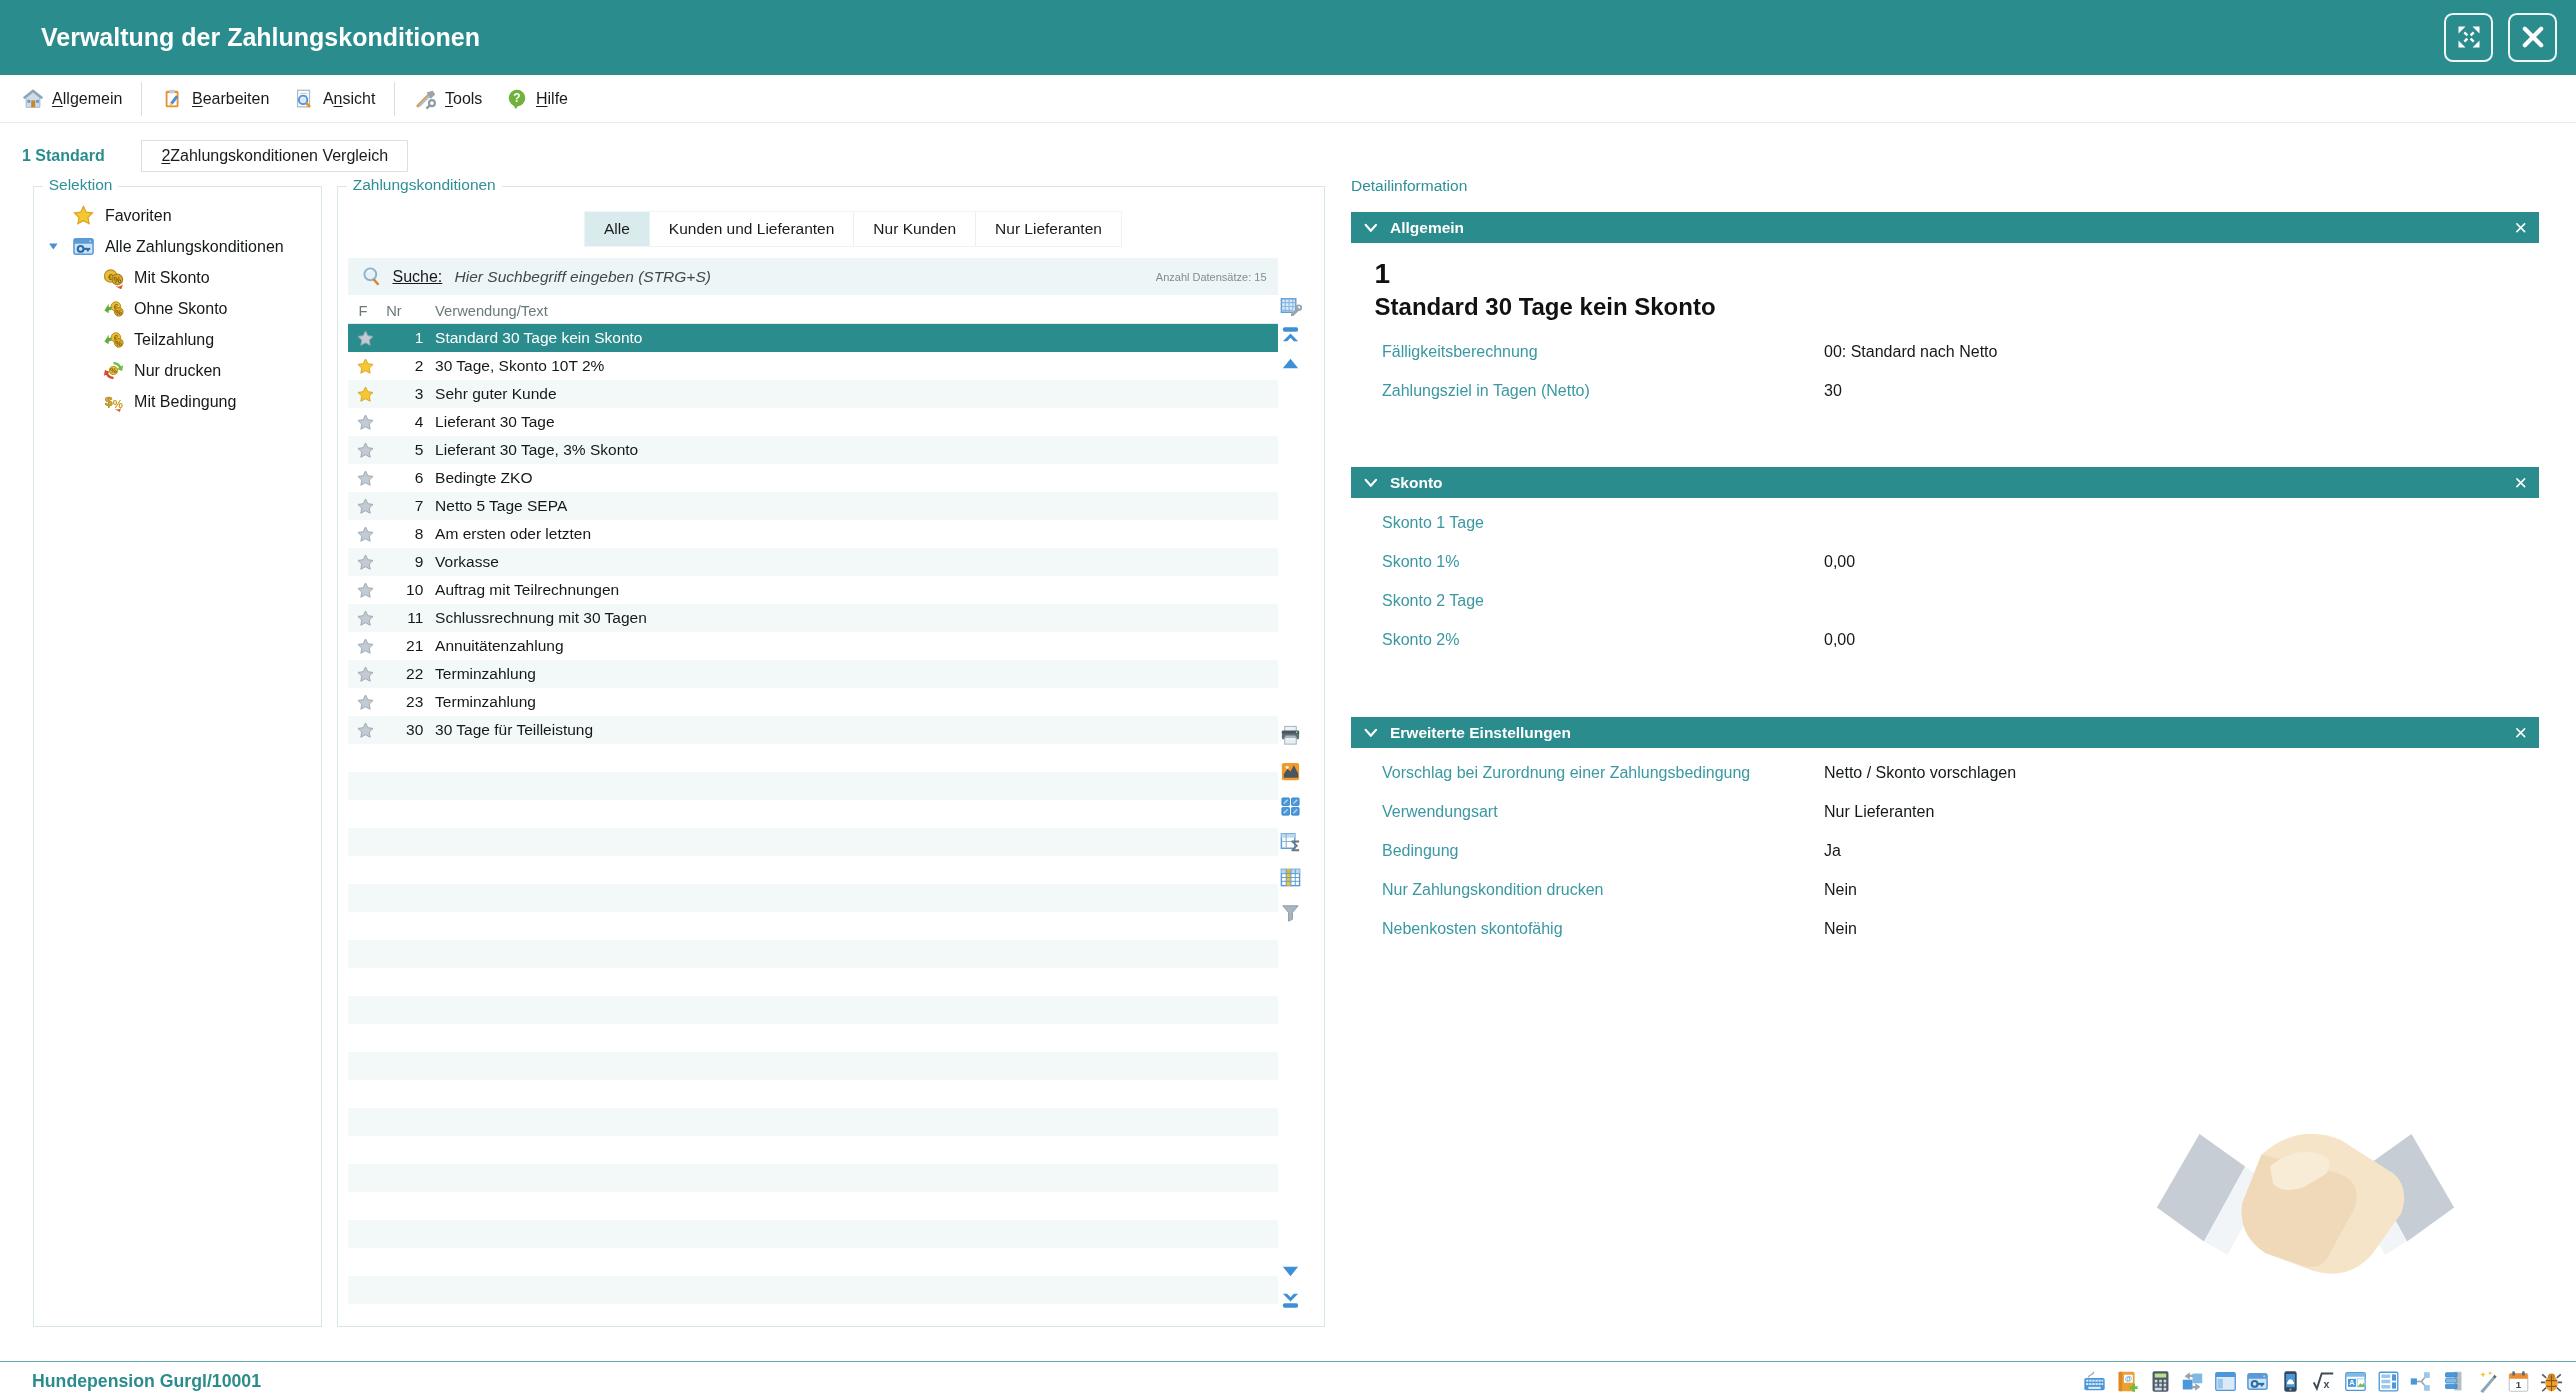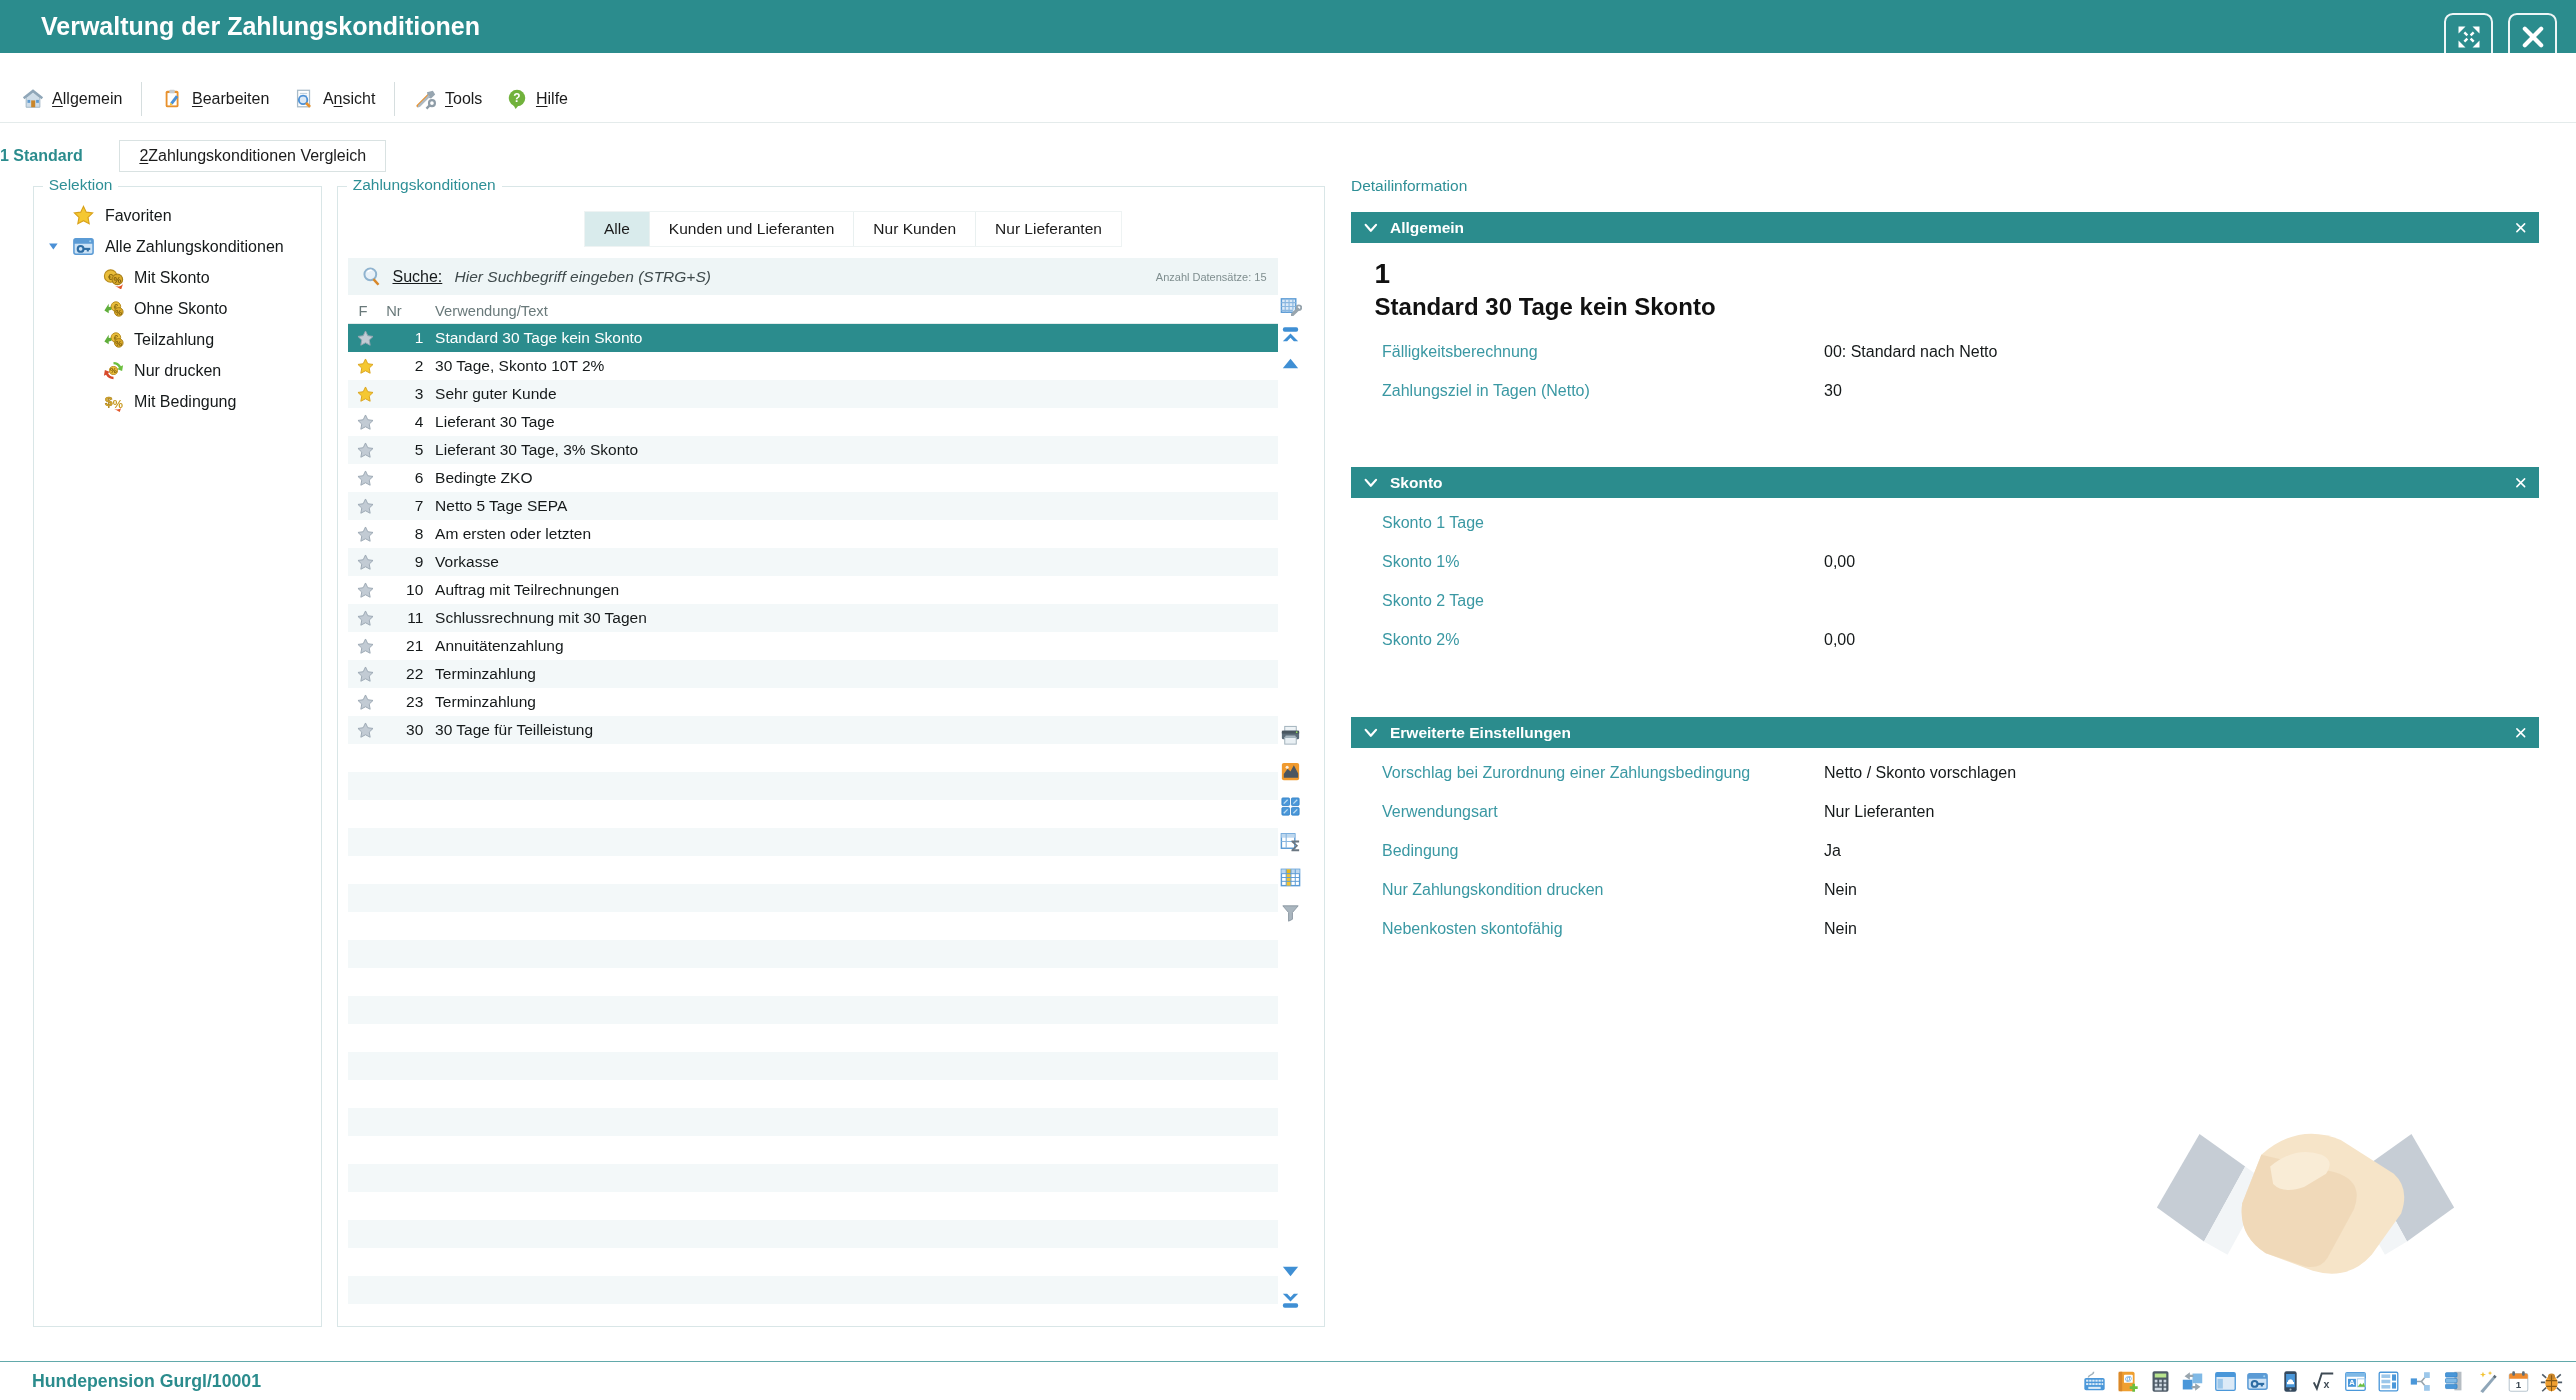--- a/index.html
+++ b/index.html
@@ -5,42 +5,42 @@
   html,body { margin:0; padding:0; }
   body {
     width:2576px; height:1401px; position:relative; overflow:hidden;
     background:#ffffff; font-family:"Liberation Sans", sans-serif;
     -webkit-font-smoothing:antialiased;
   }
   .icon-host svg { display:block; width:100%; height:100%; }
   svg text { font-family:"Liberation Sans", sans-serif; }
 
   
-  .titlebar { position:absolute; top:0; left:0; right:0; height:53px;
+  .titlebar { position:absolute; top:0; left:0; right:0; height:75px;
     background:var(--teal,#2b8c8d); display:flex; align-items:center; padding-left:41px; }
   .title { color:#fff; font-size:25px; font-weight:bold; }
   .winbtns { position:absolute; right:19px; top:12.5px; display:flex; gap:14.7px; }
   .winbtn { width:49px; height:49px; border:2.9px solid rgba(255,255,255,.92); border-radius:8.8px;
     background:transparent; display:flex; align-items:center; justify-content:center; padding:0; cursor:pointer; }
   .wicon { width:28px; height:28px; }
 
   
   .menubar { position:absolute; top:75px; left:0; right:0; height:47px; background:#fff;
     border-bottom:1.5px solid #e4ebeb; display:flex; align-items:center; padding-left:10.3px; }
   .menu-item { display:flex; align-items:center; gap:8px; padding:0 11.8px; height:100%;
     font-size:16px; color:#1b1b1b; position:relative; cursor:default; }
   .menu-item.sep { margin-right:16px; }
   .menu-item.sep::after { content:""; position:absolute; right:-8px; top:50%;
     transform:translateY(-50%); width:1.5px; height:34px; background:#d6dedf; }
   .micon { width:22px; height:22px; flex:0 0 22px; }
   .mn { text-decoration:underline; text-underline-offset:2.2px; }
 
   
   .tabbar { position:absolute; top:140px; left:0; right:0; height:32px; display:flex;
-    align-items:stretch; }
+    align-items:stretch; padding-left:22px; }
   .tab { display:flex; align-items:center; font-size:16px; color:#1b1b1b; padding:0 19px; }
   .tab.active { color:var(--teal,#2b8c8d); font-weight:bold; padding-left:0; margin-right:17.7px; }
   .tab:not(.active) { border:1.5px solid #d9e2e2; background:#fff; }
 
   
   .groupbox { position:absolute; border:1.5px solid var(--border,#d9e6e7); background:#fff; box-sizing:border-box; }
   .legend { position:absolute; top:-11px; left:8.8px; background:#fff; padding:0 5.9px;
     color:var(--teal-text,#2e8f96); font-size:15.5px; }
   .selektion { left:33px; top:186px; width:289px; height:1141px; }
   .listpanel  { left:337px; top:186px; width:988px; height:1141px; }

